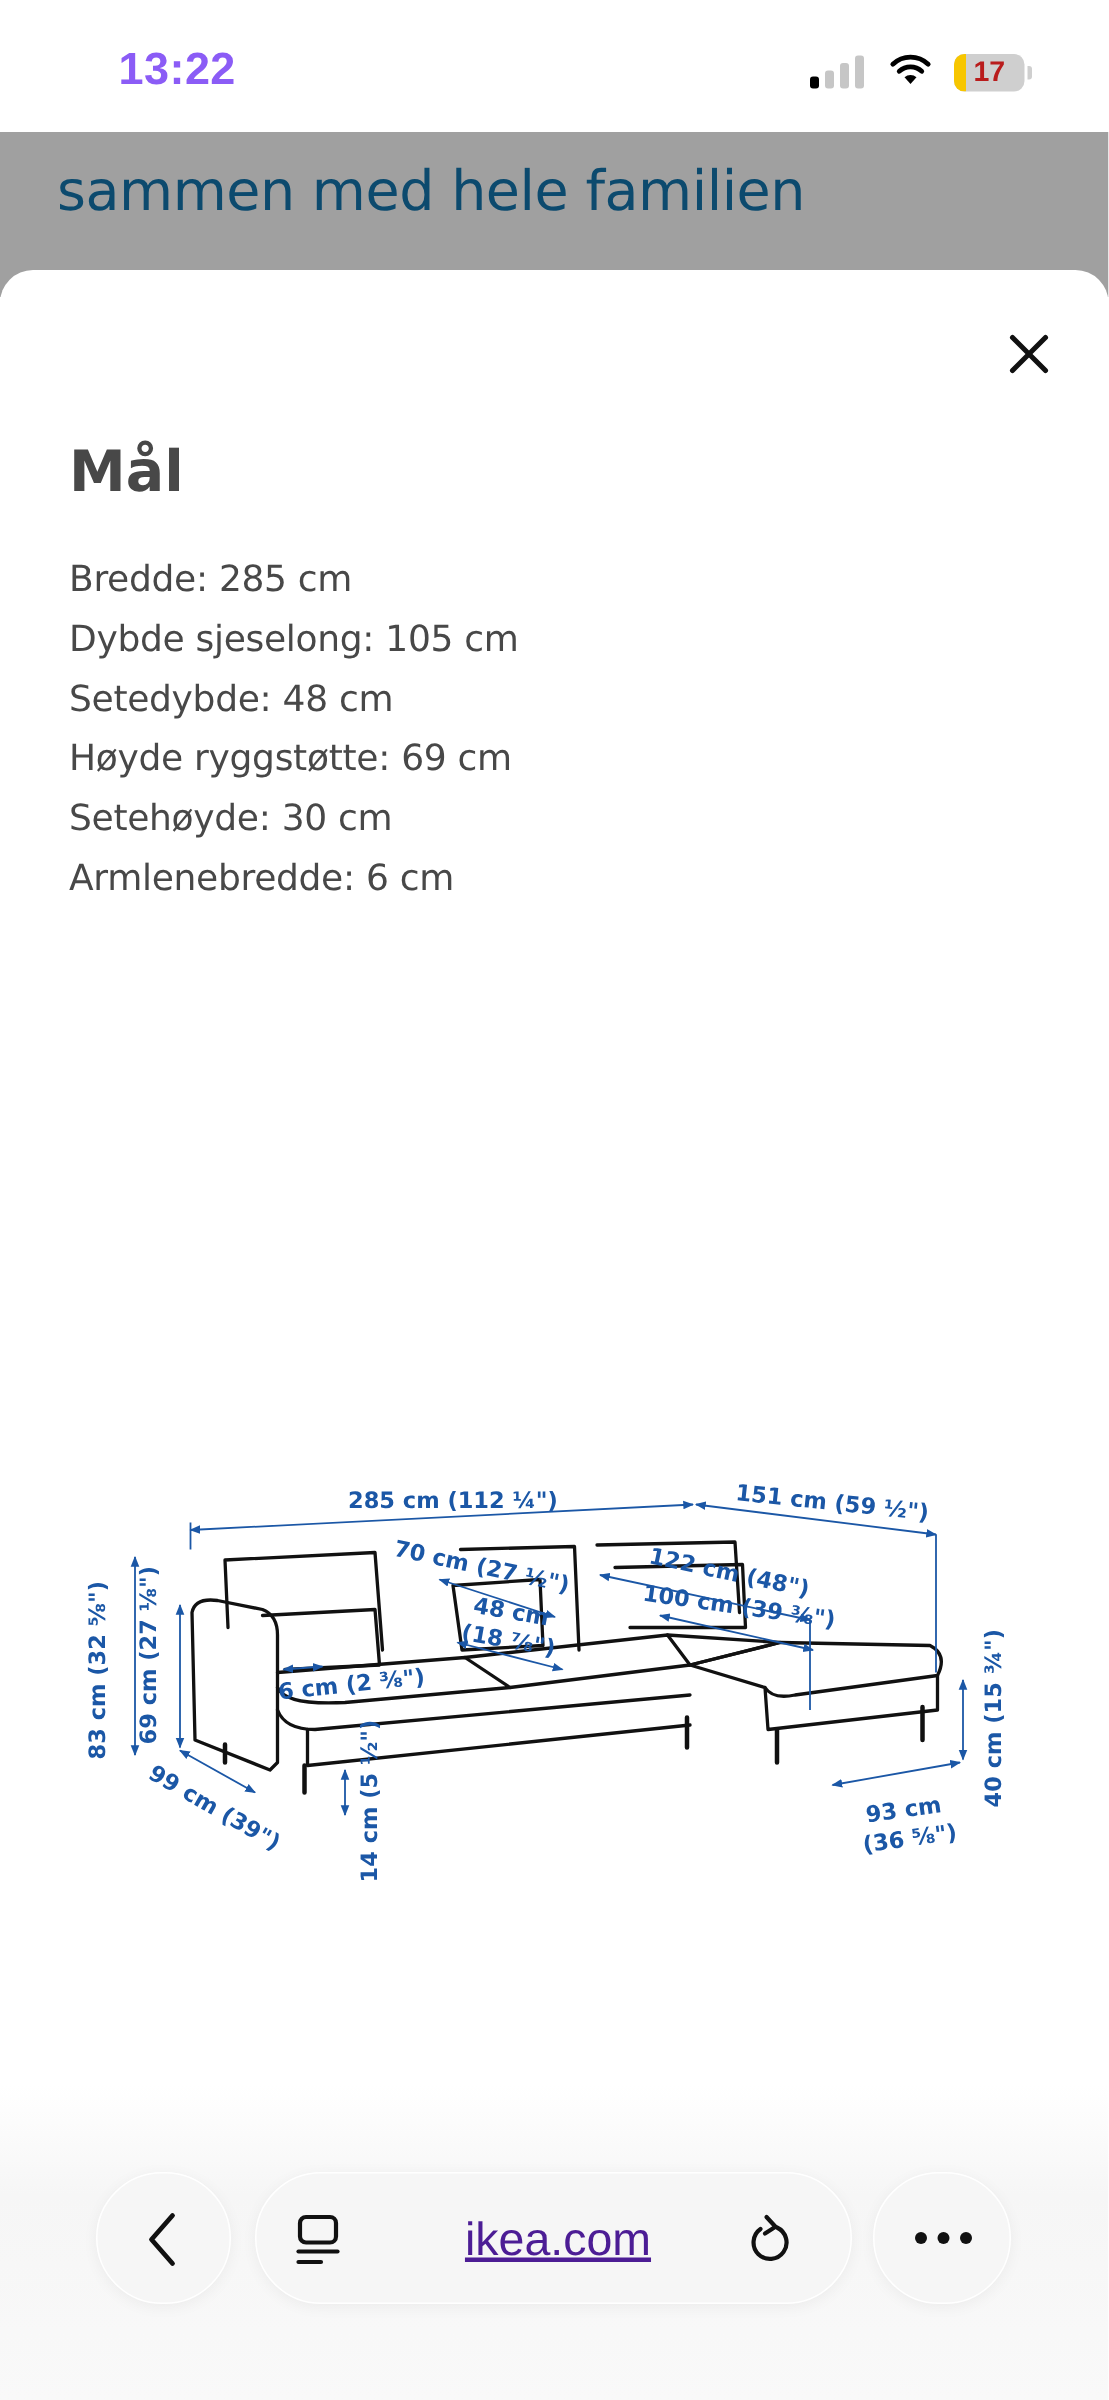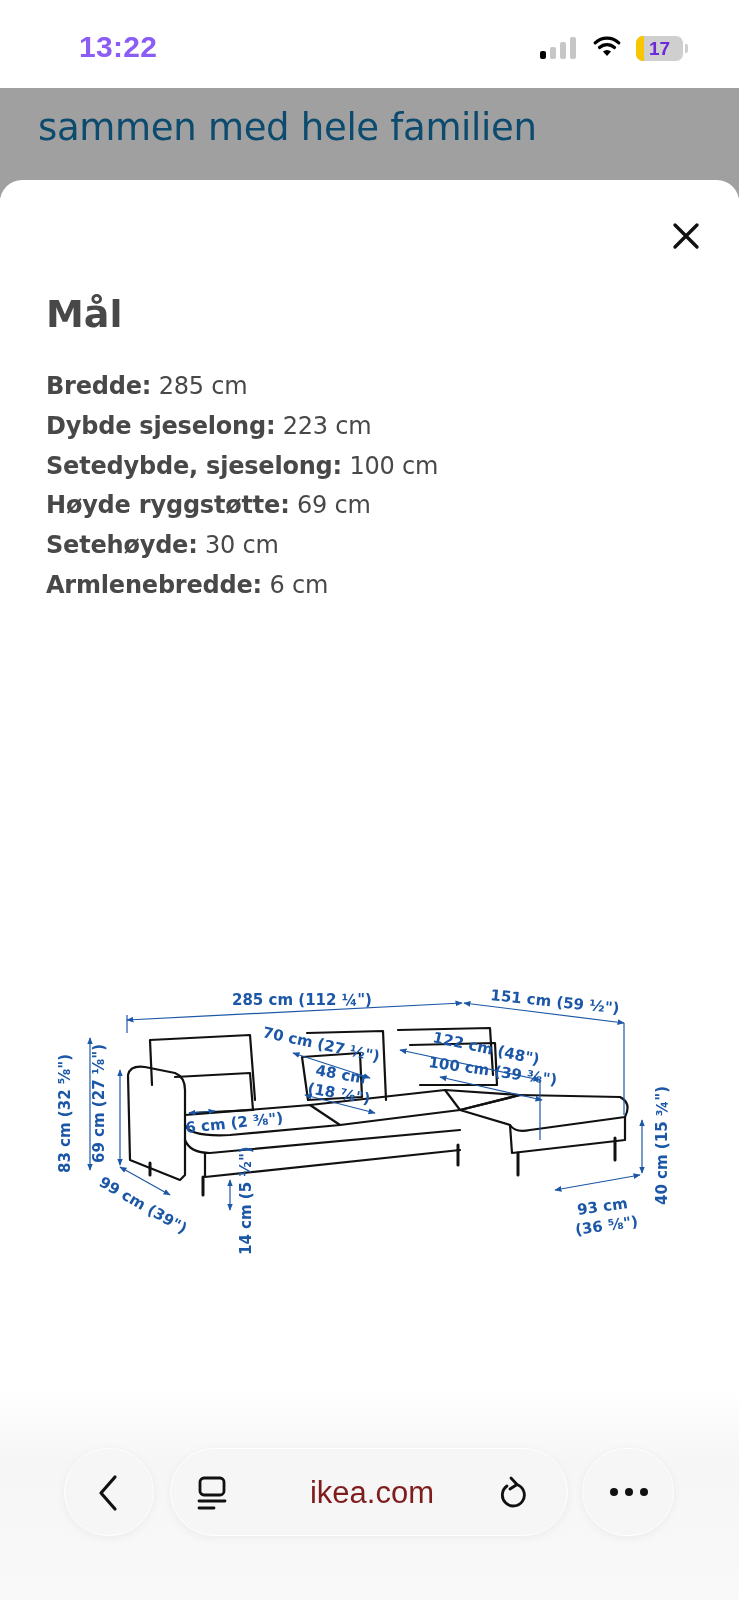--- a/index.html
+++ b/index.html
@@ -9,47 +9,47 @@
   
   .status-bar { position: absolute; left: 0; top: 0; width: 739px; height: 88px; background: #ffffff; }
   .status-time { position: absolute; left: 79px; top: 30px; font-size: 30px; font-weight: 700; color: #8b5cf6; letter-spacing: 0.3px; }
   .signal { position: absolute; left: 540px; top: 37px; width: 38px; height: 22px; }
   .signal span { position: absolute; bottom: 0; width: 6px; border-radius: 2px; background: #c6c6c6; }
   .signal span.on { background: #000; }
   .wifi { position: absolute; left: 592px; top: 34px; width: 30px; height: 24px; }
   .battery { position: absolute; left: 636px; top: 36px; width: 52px; height: 25px; }
   .battery-body { position: absolute; left: 0; top: 0; width: 47px; height: 25px; border-radius: 7px; background: #cfcfcf; overflow: hidden; }
   .battery-fill { position: absolute; left: 0; top: 0; width: 8px; height: 25px; background: #f7c600; }
-  .battery-text { position: absolute; left: 0; top: 0; width: 47px; height: 25px; text-align: center; font-size: 19px; line-height: 25px; font-weight: 700; color: #6d28d9; }
+  .battery-text { position: absolute; left: 0; top: 0; width: 47px; height: 25px; text-align: center; font-size: 19px; line-height: 25px; font-weight: 700; color: #b91c1c; }
   .battery-tip { position: absolute; left: 49px; top: 8px; width: 3px; height: 9px; border-radius: 0 2px 2px 0; background: #cfcfcf; }
 
   
   .page-behind { position: absolute; left: 0; top: 88px; width: 739px; height: 110px; background: #a0a0a0; }
   .page-behind-text { position: absolute; left: 38px; top: 18px; font-size: 37px; color: #0c4a6e; font-family: "DejaVu Sans", sans-serif; font-weight: 400; letter-spacing: -0.3px; }
 
   
   .sheet { position: absolute; left: 0; top: 180px; width: 739px; height: 1420px; background: #ffffff; border-radius: 22px 22px 0 0; }
   .close-btn { position: absolute; left: 666px; top: 36px; width: 40px; height: 40px; }
   .sheet-title { position: absolute; left: 46px; top: 112px; font-size: 38px; font-weight: 700; color: #484848; font-family: "DejaVu Sans", sans-serif; }
   .spec-list { position: absolute; left: 46px; top: 192px; }
   .spec-row { height: 39.8px; font-size: 24px; color: #484848; font-family: "DejaVu Sans", sans-serif; white-space: nowrap; letter-spacing: -0.2px; }
-  .spec-label { font-weight: 700; }
+  .spec-label { font-weight: 400; }
   .spec-value { font-weight: 400; }
 
   
   .diagram { position: absolute; left: 50px; top: 985px; width: 640px; height: 310px; }
   .diagram svg text { font-family: "DejaVu Sans", sans-serif; font-weight: 700; fill: #1b57a6; font-size: 15px; }
 
   
   .toolbar-fade { position: absolute; left: 0; top: 1390px; width: 739px; height: 210px; background: linear-gradient(to bottom, rgba(255,255,255,0) 0%, #f6f6f6 35%, #f9f9f9 100%); }
   .tb-btn { position: absolute; top: 1448px; height: 88px; border-radius: 44px; background: #f6f6f6; border: 1.5px solid #ffffff; box-shadow: 0 2px 10px rgba(0,0,0,0.05); }
   .tb-back { left: 64px; width: 90px; }
   .tb-url { left: 170px; width: 398px; }
   .tb-more { left: 582px; width: 92px; }
-  .tb-url-text { position: absolute; left: 0; width: 100%; top: 26px; text-align: center; font-size: 31px; color: #7f1d1d; padding-left: 6px; }
+  .tb-url-text { position: absolute; left: 0; width: 100%; top: 26px; text-align: center; font-size: 31px; color: #4c1d95; padding-left: 6px; text-decoration: underline; }
   .tb-icon { position: absolute; }
 </style>
 </head>
 <body>
 
 <div class="status-bar">
   <div class="status-time">13:22</div>
   <div class="signal">
     <span class="on" style="left:0;height:8px;"></span>
     <span style="left:10px;height:12px;"></span>
@@ -80,22 +80,22 @@
   <div class="close-btn">
     <svg width="40" height="40" viewBox="0 0 40 40">
       <path d="M9 9 L31 31 M31 9 L9 31" stroke="#111" stroke-width="3.4" stroke-linecap="round"></path>
     </svg>
   </div>
 
   <h1 class="sheet-title">Mål</h1>
 
   <div class="spec-list">
     <div class="spec-row"><span class="spec-label">Bredde:</span> <span class="spec-value">285 cm</span></div>
-    <div class="spec-row"><span class="spec-label">Dybde sjeselong:</span> <span class="spec-value">223 cm</span></div>
-    <div class="spec-row"><span class="spec-label">Setedybde, sjeselong:</span> <span class="spec-value">100 cm</span></div>
+    <div class="spec-row"><span class="spec-label">Dybde sjeselong:</span> <span class="spec-value">105 cm</span></div>
+    <div class="spec-row"><span class="spec-label">Setedybde:</span> <span class="spec-value">48 cm</span></div>
     <div class="spec-row"><span class="spec-label">Høyde ryggstøtte:</span> <span class="spec-value">69 cm</span></div>
     <div class="spec-row"><span class="spec-label">Setehøyde:</span> <span class="spec-value">30 cm</span></div>
     <div class="spec-row"><span class="spec-label">Armlenebredde:</span> <span class="spec-value">6 cm</span></div>
   </div>
 </div>
 
 <div class="diagram">
   <svg width="640" height="310" viewBox="0 0 640 310">
     <defs>
       <marker id="ar" viewBox="0 0 10 10" refX="9" refY="5" markerWidth="6" markerHeight="6" orient="auto-start-reverse">

